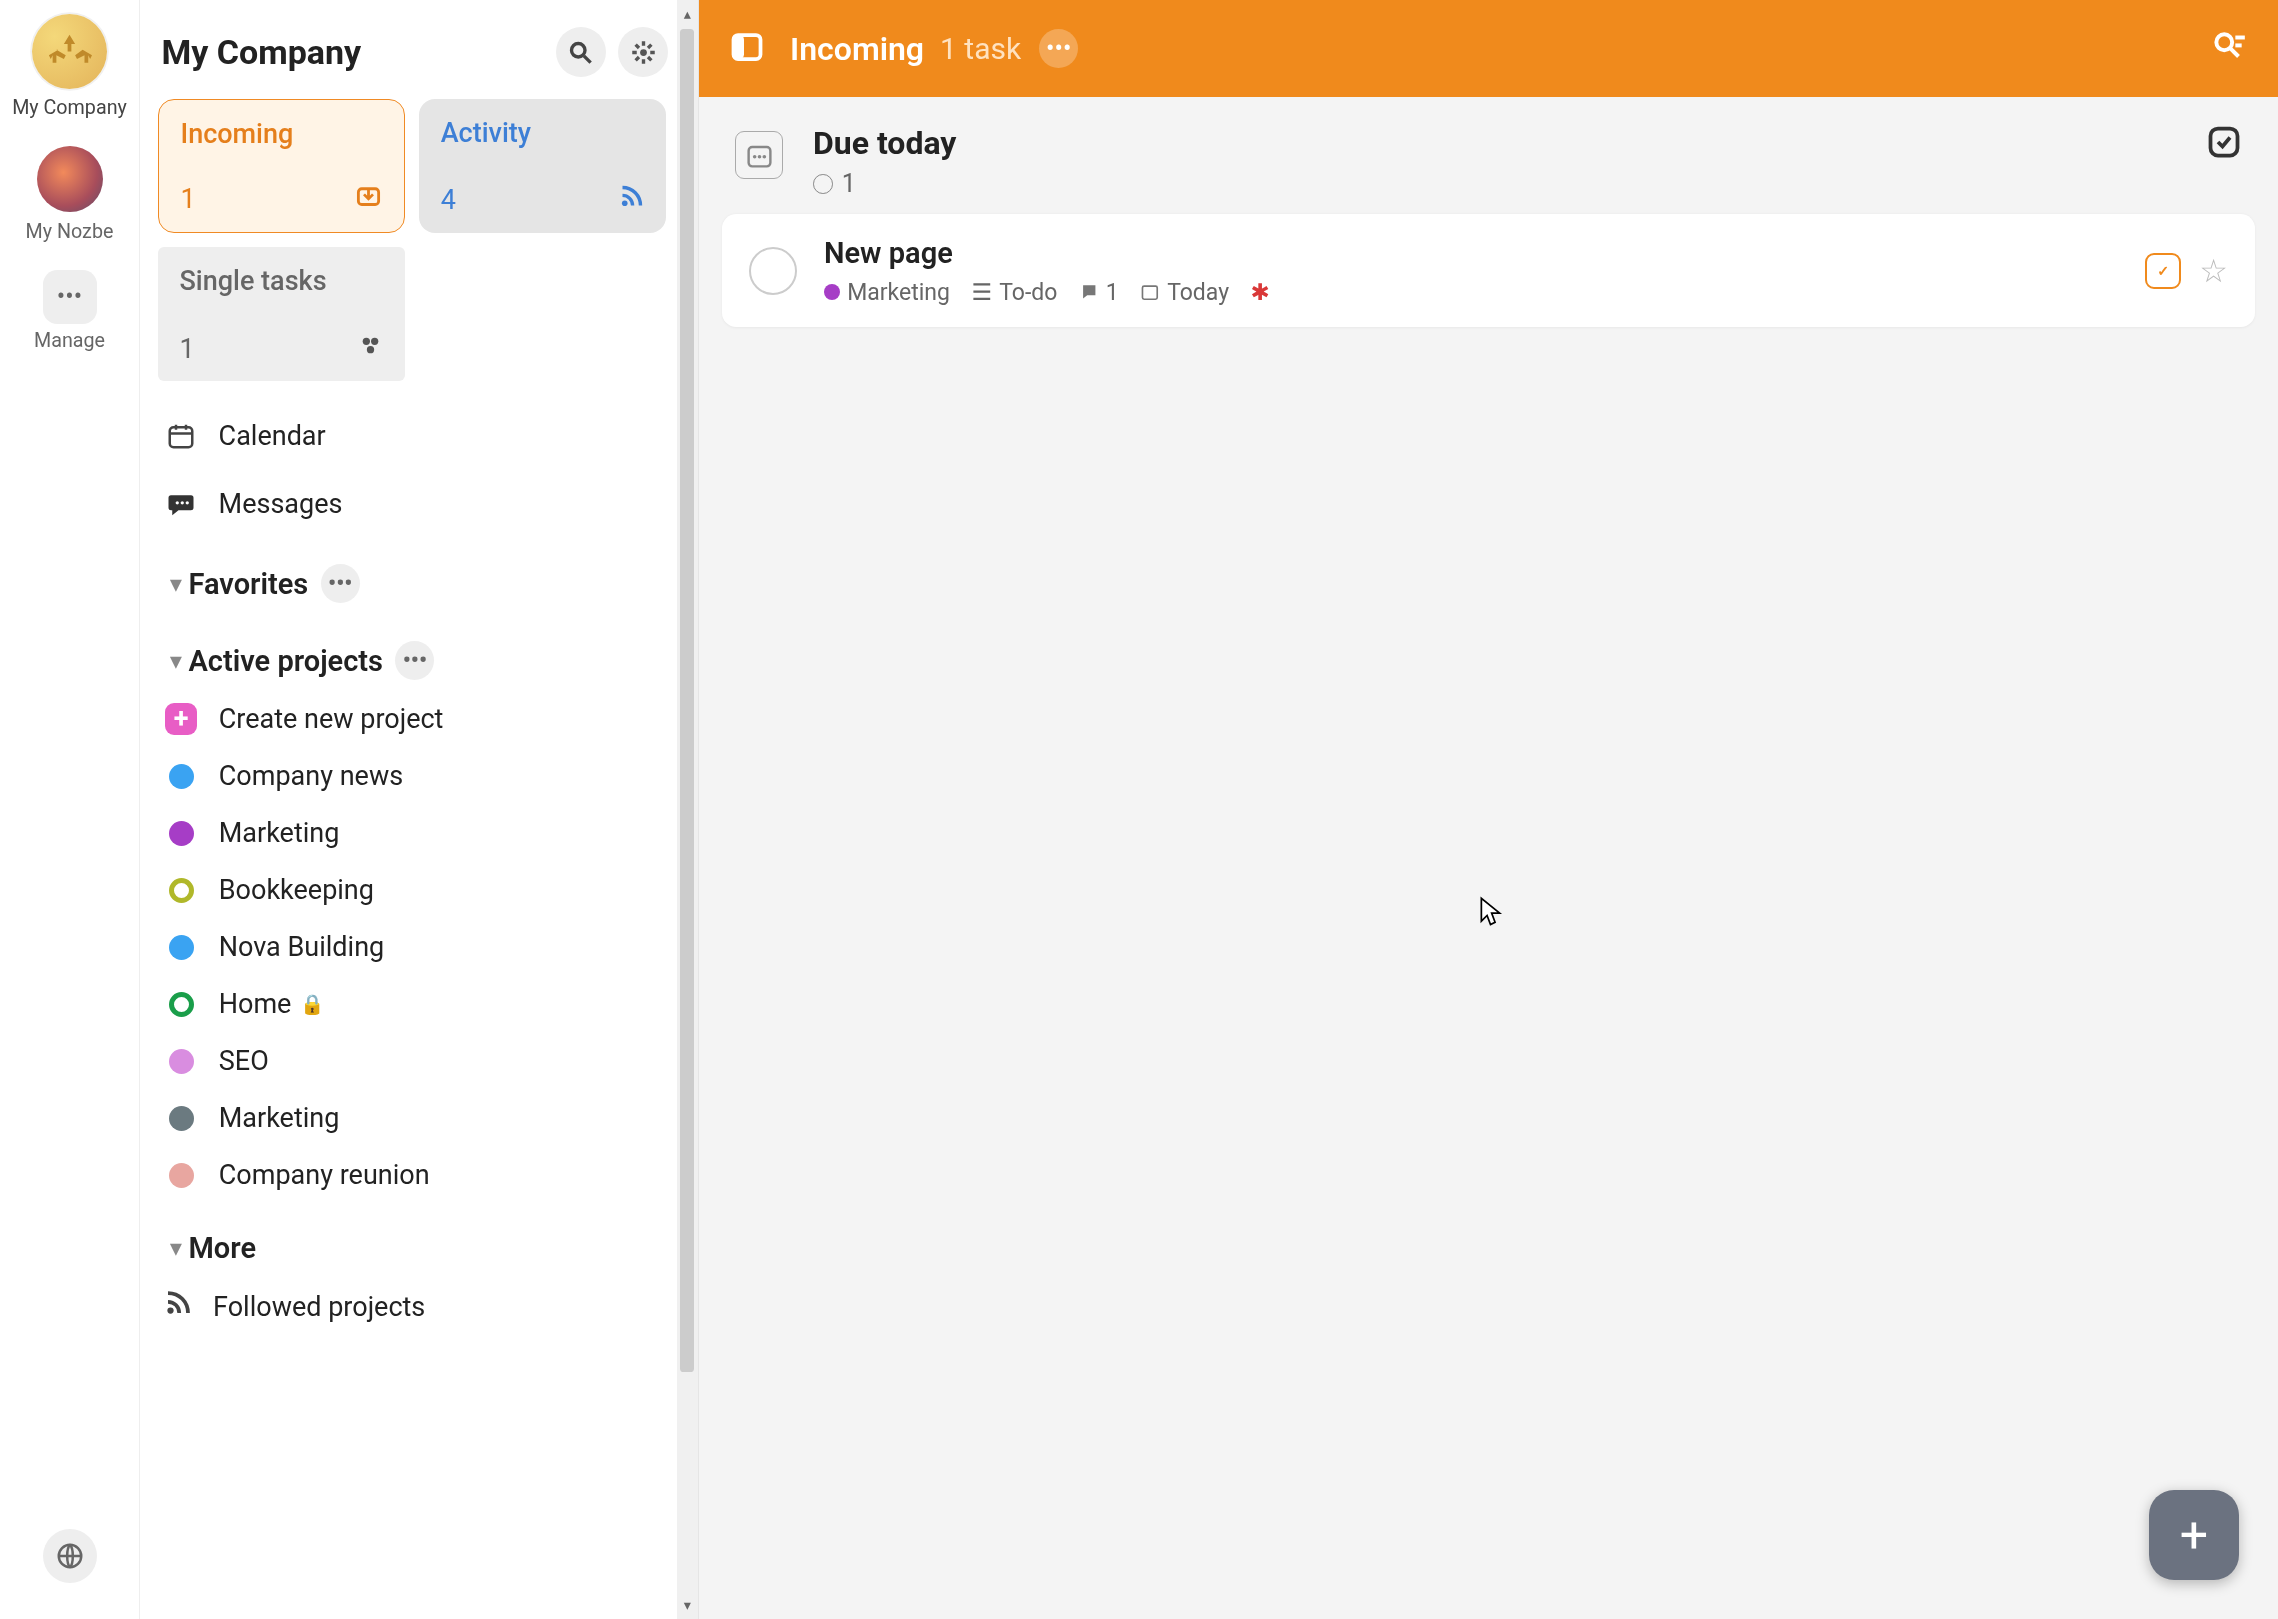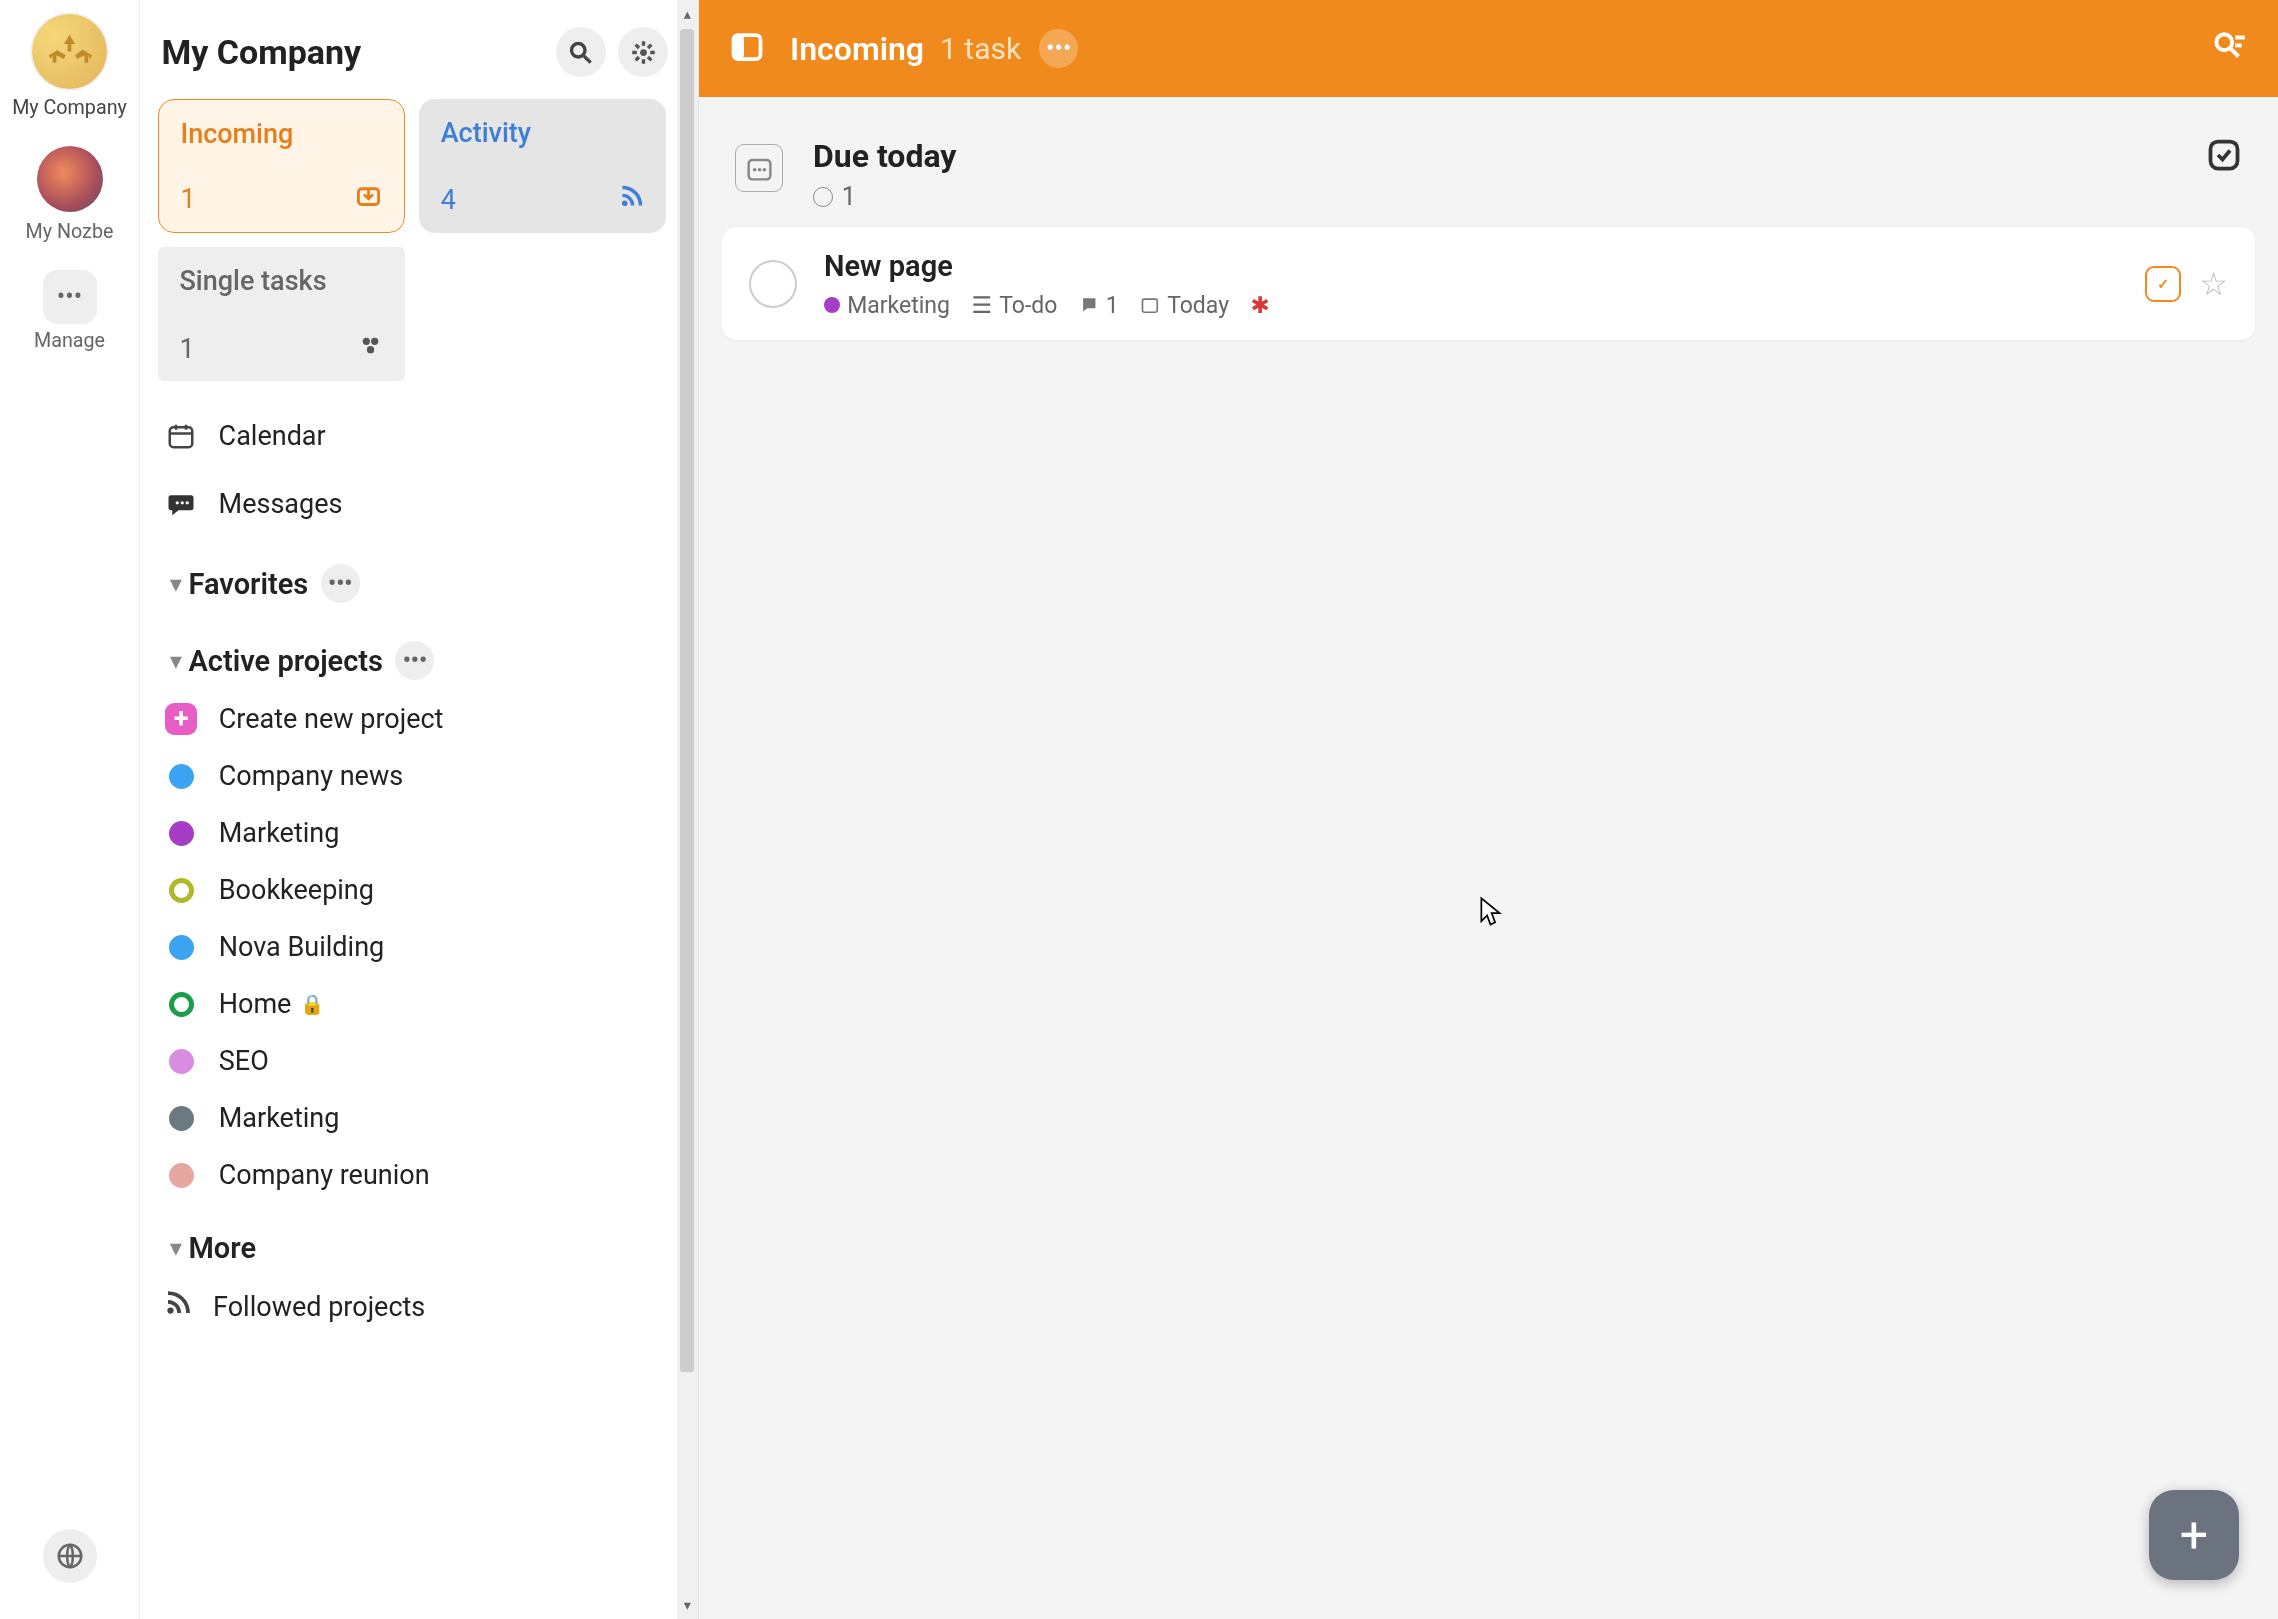--- a/index.html
+++ b/index.html
@@ -206,21 +206,21 @@
   background: rgba(255,255,255,0.25);
   display:flex; align-items:center; justify-content:center;
   font-size: 25px; color:#fff;
 }
 .topbar-right { margin-left: auto; display:flex; align-items:center; }
 .topbar-right svg { width: 38px; height: 38px; }
 
 .section-due {
   display: flex;
   align-items: flex-start;
-  padding: 40px 36px 16px 36px;
+  padding: 27px 36px 16px 36px;
 }
 .cal-icon {
   width: 48px; height: 48px;
   border-radius: 9px;
   border: 1.8px solid #aaa;
   display:flex; align-items:center; justify-content:center;
   margin-right: 30px; margin-top: 7.2px;
   color:#888;
 }
 .cal-icon svg { width: 29px; height: 29px; }

